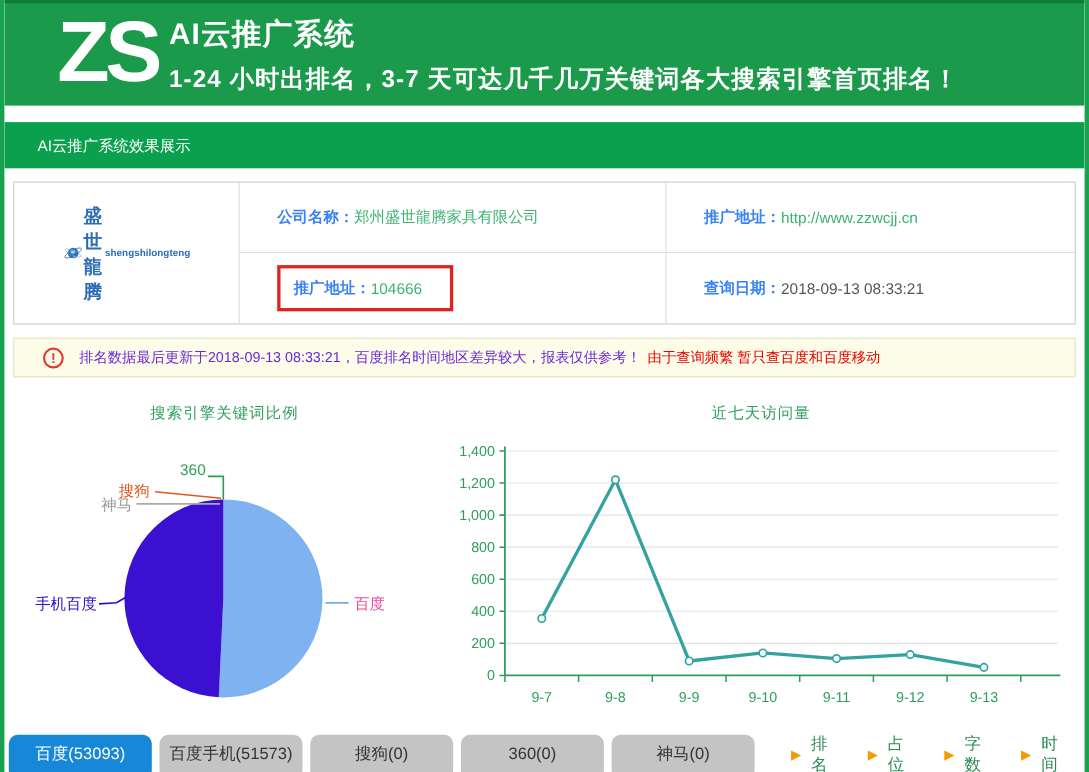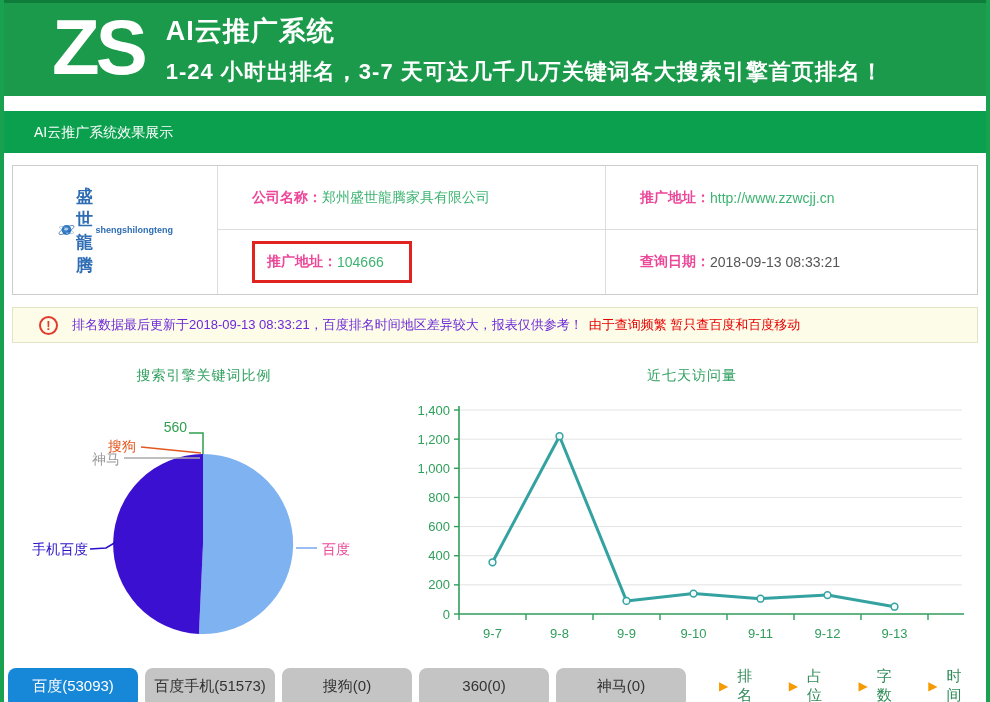--- a/index.html
+++ b/index.html
@@ -3,42 +3,42 @@
 <meta charset="utf-8">
 <style>
   * { margin:0; padding:0; box-sizing:border-box; }
   html,body { width:990px; height:702px; overflow:hidden; background:#fff;
     font-family:"Liberation Sans","DejaVu Sans",sans-serif; }
   .page { position:relative; width:990px; height:702px; background:#fff;
     border-left:4px solid #18a24f; border-right:4px solid #18a24f; overflow:hidden; }
 
   
   .app-header { height:96px; background:#1a9a4a; border-top:3px solid #0e7d3a;
-    display:flex; align-items:center;gap:12px; }
+    display:flex; align-items:center; }
   .zs-logo { font-size:78px; font-weight:900; color:#fff; line-height:1;
     margin:0 10px 6px 48px; letter-spacing:-4px; }
   .header-text { display:flex; flex-direction:column; justify-content:center; }
   .app-title { color:#ffffff; font-size:27px; font-weight:bold; letter-spacing:1px; margin-bottom:8px; }
   .app-slogan { color:#fff; font-size:22px; font-weight:bold; letter-spacing:1px; }
   .subheader { height:42px; background:#0aa04e; margin-top:15px; color:#fff;
     font-size:14px; line-height:42px; padding-left:30px; }
 
   
   .info-panel { margin:12px 8px 0 8px; height:130px; border:1px solid #ccc;
     display:flex; background:#fff; }
   .logo-cell { width:204px; display:flex; align-items:center; justify-content:center; }
   .logo-box { width:116px; height:114px; background:#fff; display:flex; flex-direction:row;
     align-items:center; justify-content:center; }
   .logo-zh { color:#2e6db4; font-weight:bold; font-size:17px; letter-spacing:2px; margin-top:2px; }
   .logo-en { color:#2e6db4; font-weight:bold; font-size:9px; }
   .info-grid { flex:1; display:grid; grid-template-columns:388px 1fr; grid-template-rows:1fr 1fr; }
   .cell { display:flex; align-items:center; padding-left:34px; border-left:1px solid #ddd;
     font-size:14px; color:#333; }
   .cell.row1 { border-bottom:1px solid #ddd; }
-  .cell b { font-weight:bold; color:#ec4899; white-space:pre; }
+  .cell b { font-weight:bold; color:#3b82f6; white-space:pre; }
   .green-val { color:#3cb371; }
   .dark-val { color:#555; }
   .kw-box { display:flex; align-items:center; border:3px solid #e0231e; padding:9px 16px 9px 12px; min-width:160px; }
 
   
   .alert { margin:12px 8px 0 8px; height:36px; background:#fcfce8; border:1px solid #e3e3c6;
     display:flex; align-items:center; padding-left:26px; font-size:13px; }
   .alert-icon { width:19px; height:19px; border:2px solid #e23b2e; border-radius:50%;
     color:#e23b2e; font-weight:bold; font-size:13px; line-height:15px; text-align:center;
     margin-right:14px; flex:0 0 auto; }
@@ -131,21 +131,21 @@
           <path d="M199,189 L194.9,278.9 A90,90 0 0 1 199.0,99.0 Z" fill="#3c10d0"></path>
         </g>
       <g fill="none" stroke-width="1.5">
         <polyline points="185,78 199,78 199,99" stroke="#2f9e4f"></polyline>
         <line x1="137" y1="92" x2="197" y2="98" stroke="#e2571e"></line>
         <line x1="120" y1="103" x2="196" y2="103" stroke="#aaaaaa"></line>
         <polyline points="86,194 102,193 112,187" stroke="#2a10c8"></polyline>
         <line x1="292" y1="193" x2="313" y2="193" stroke="#7aa8ee"></line>
       </g>
     </svg>
-    <span class="pie-label" style="left:153px; top:64px; width:30px; text-align:right; color:#2f9e4f;">560</span>
+    <span class="pie-label" style="left:153px; top:64px; width:30px; text-align:right; color:#2f9e4f;">360</span>
     <span class="pie-label" style="left:104px; top:83px; color:#e2571e;">搜狗</span>
     <span class="pie-label" style="left:88px; top:96px; color:#999999;">神马</span>
     <span class="pie-label" style="left:28px; top:186px; color:#2a10c8;">手机百度</span>
     <span class="pie-label" style="left:318px; top:186px; color:#ec4899;">百度</span>
 
     <svg class="line-svg" id="line-svg" width="576" height="262">
         <line x1="50" y1="222" x2="55" y2="222" stroke="#2f9e5b" stroke-width="1.4"></line>
         <text x="46" y="226.5" text-anchor="end" fill="#2f9e5b" font-size="13">0</text>
         <line x1="55" y1="192.85714285714286" x2="558" y2="192.85714285714286" stroke="#e3e3e3" stroke-width="1"></line>
         <line x1="50" y1="192.85714285714286" x2="55" y2="192.85714285714286" stroke="#2f9e5b" stroke-width="1.4"></line>

